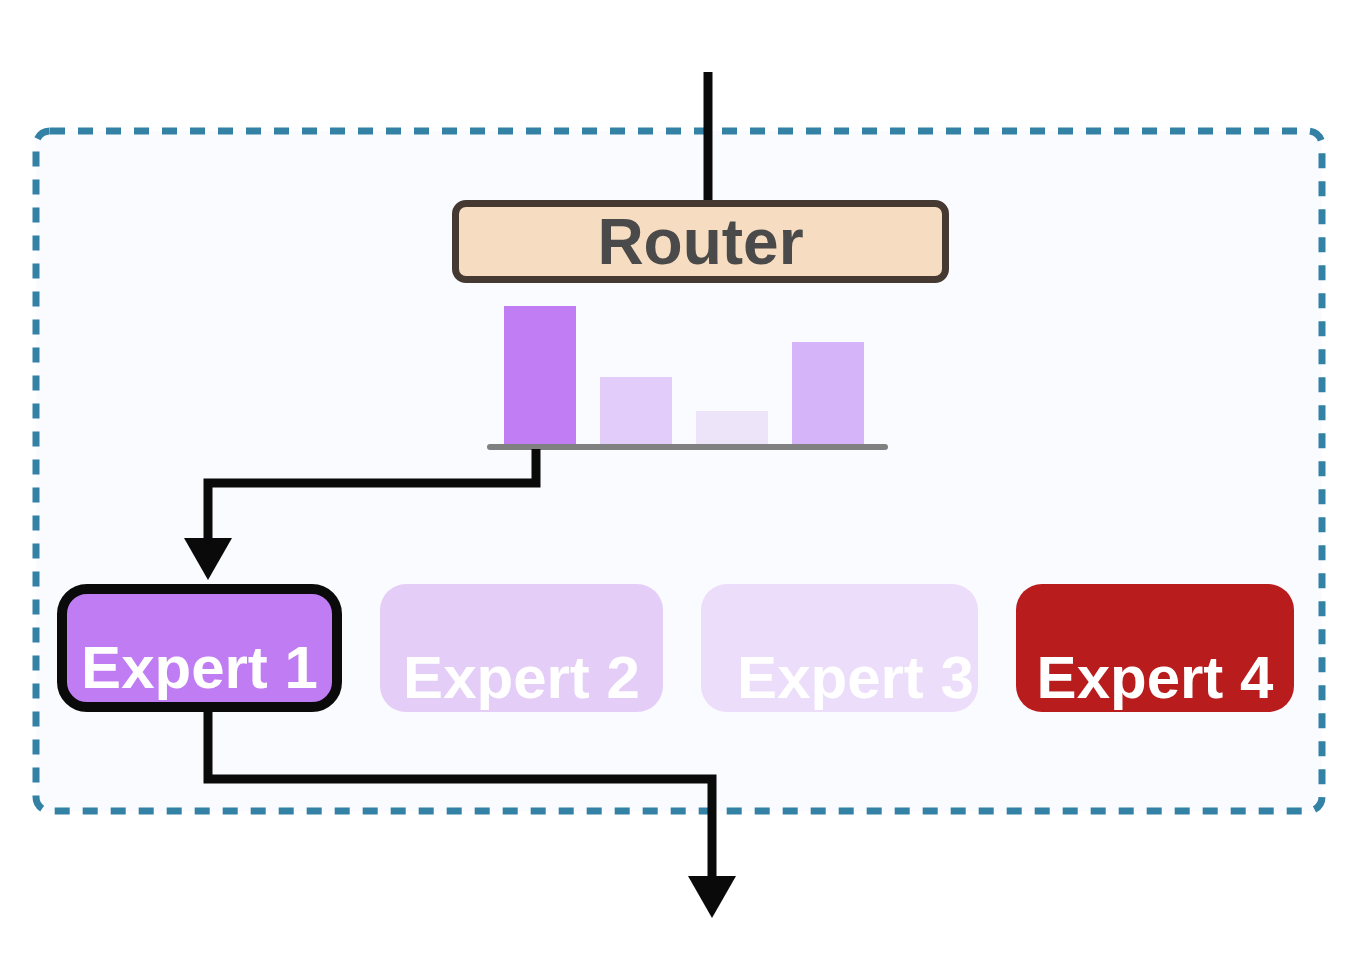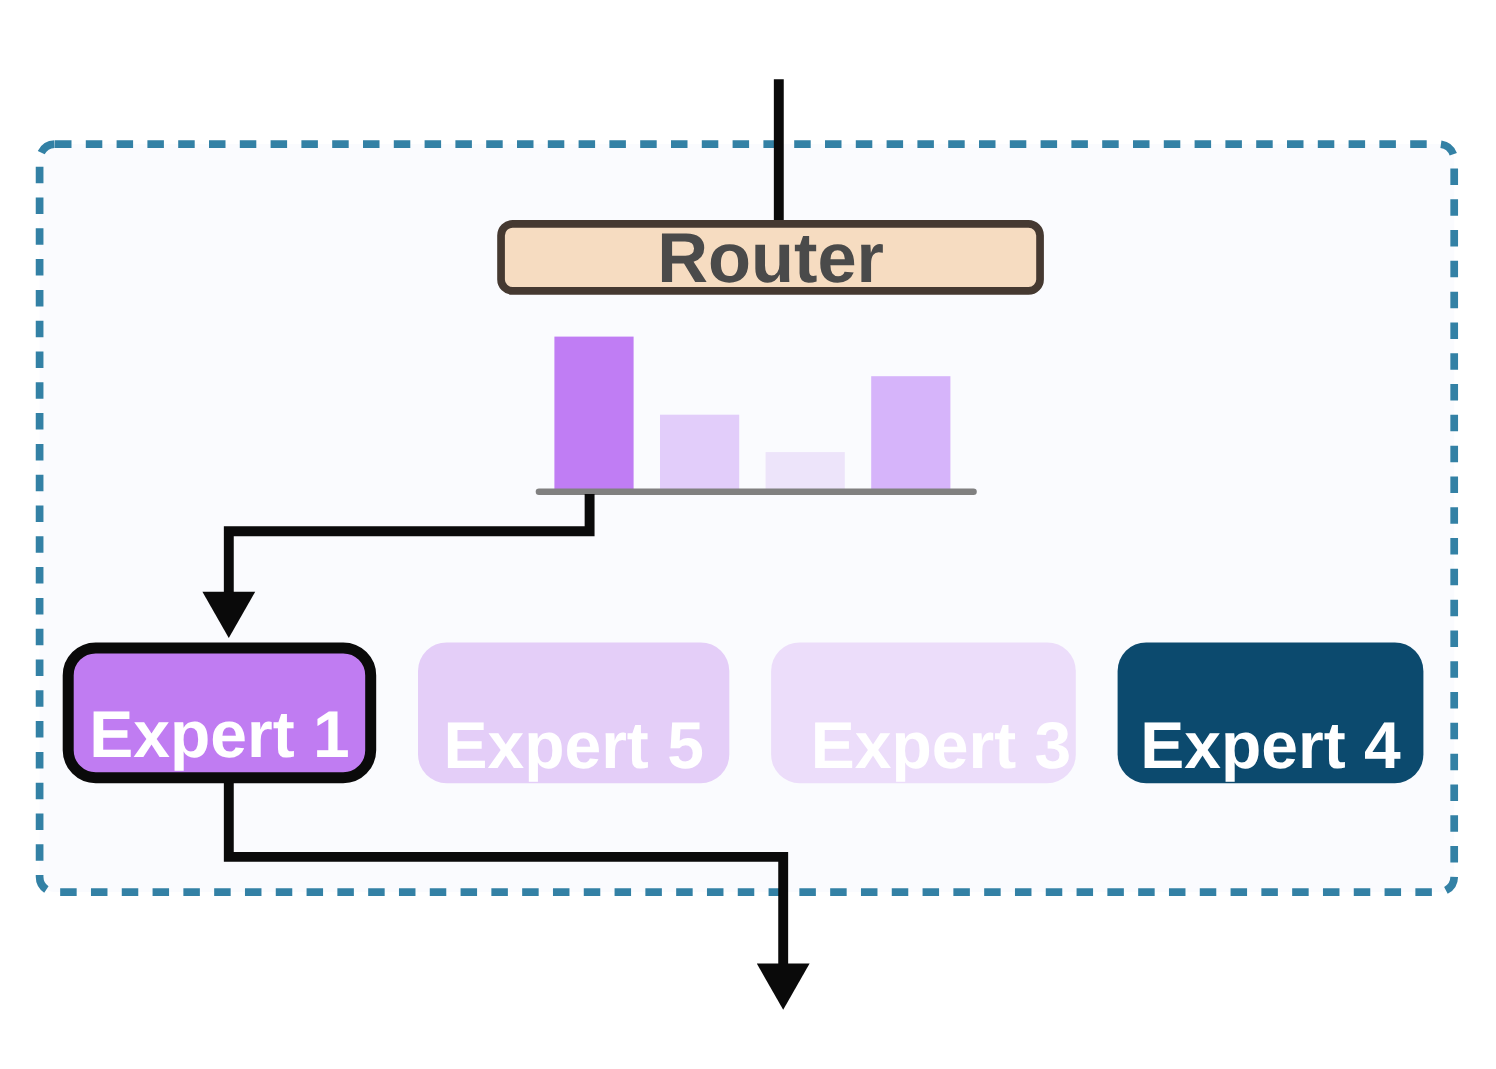--- a/index.html
+++ b/index.html
@@ -25,21 +25,21 @@
   .gate-bar { position: absolute; bottom: 0; width: 72px; }
   #gate-axis {
     position: absolute; left: 0; bottom: 0;
     width: 401px; height: 6px;
     border-radius: 3px;
   }
 
   
   #router-box {
     left: 452px; top: 200px;
-    width: 497px; height: 68px;
+    width: 497px; height: 83px;
     box-sizing: border-box;
     border: 7px solid #453931;
     border-radius: 14px;
     background: #f6dcc1;
     display: flex; align-items: center; justify-content: center;
     z-index: 3;
   }
   #router-box .node-label {
     font-size: 64px; font-weight: bold; color: #4a4a4a;
     letter-spacing: 0px;
@@ -88,20 +88,20 @@
 </svg>
 
 <div id="router-box" class="abs" style="background: rgb(246, 220, 193); border-color: rgb(69, 57, 49);">
   <span class="node-label" style="color: rgb(74, 74, 74);">Router</span>
 </div>
 
 <div id="expert-1" class="expert-box abs" style="background: rgb(192, 124, 242);">
   <span class="node-label">Expert 1</span>
 </div>
 <div id="expert-2" class="expert-box abs" style="background: rgb(228, 206, 248);">
-  <span class="node-label">Expert 5</span>
+  <span class="node-label">Expert 2</span>
 </div>
 <div id="expert-3" class="expert-box abs" style="background: rgb(236, 221, 250); padding-left: 32px;">
   <span class="node-label">Expert 3</span>
 </div>
-<div id="expert-4" class="expert-box abs" style="background: #0c4a6e;">
+<div id="expert-4" class="expert-box abs" style="background: #b91c1c;">
   <span class="node-label">Expert 4</span>
 </div>
 
 </body></html>

